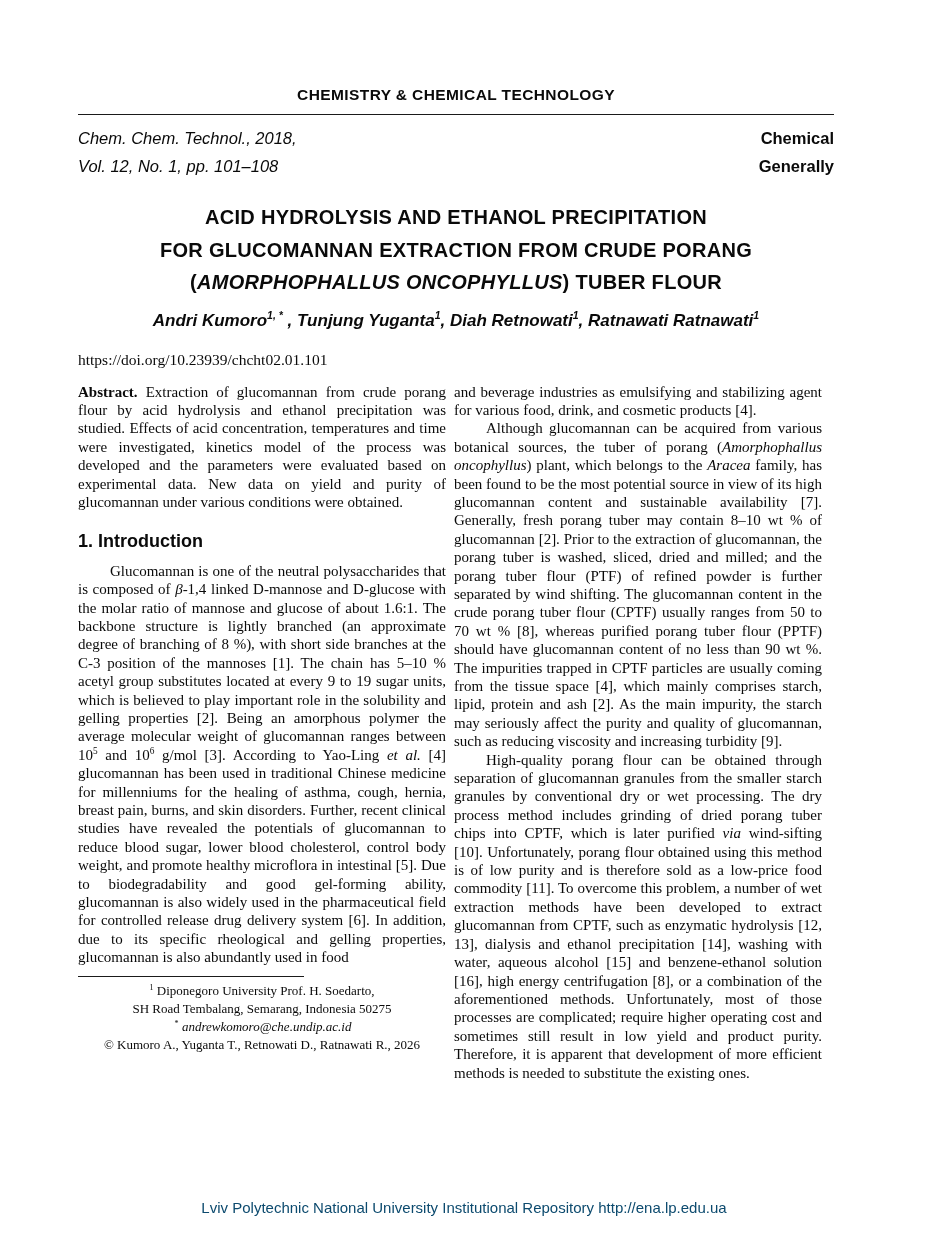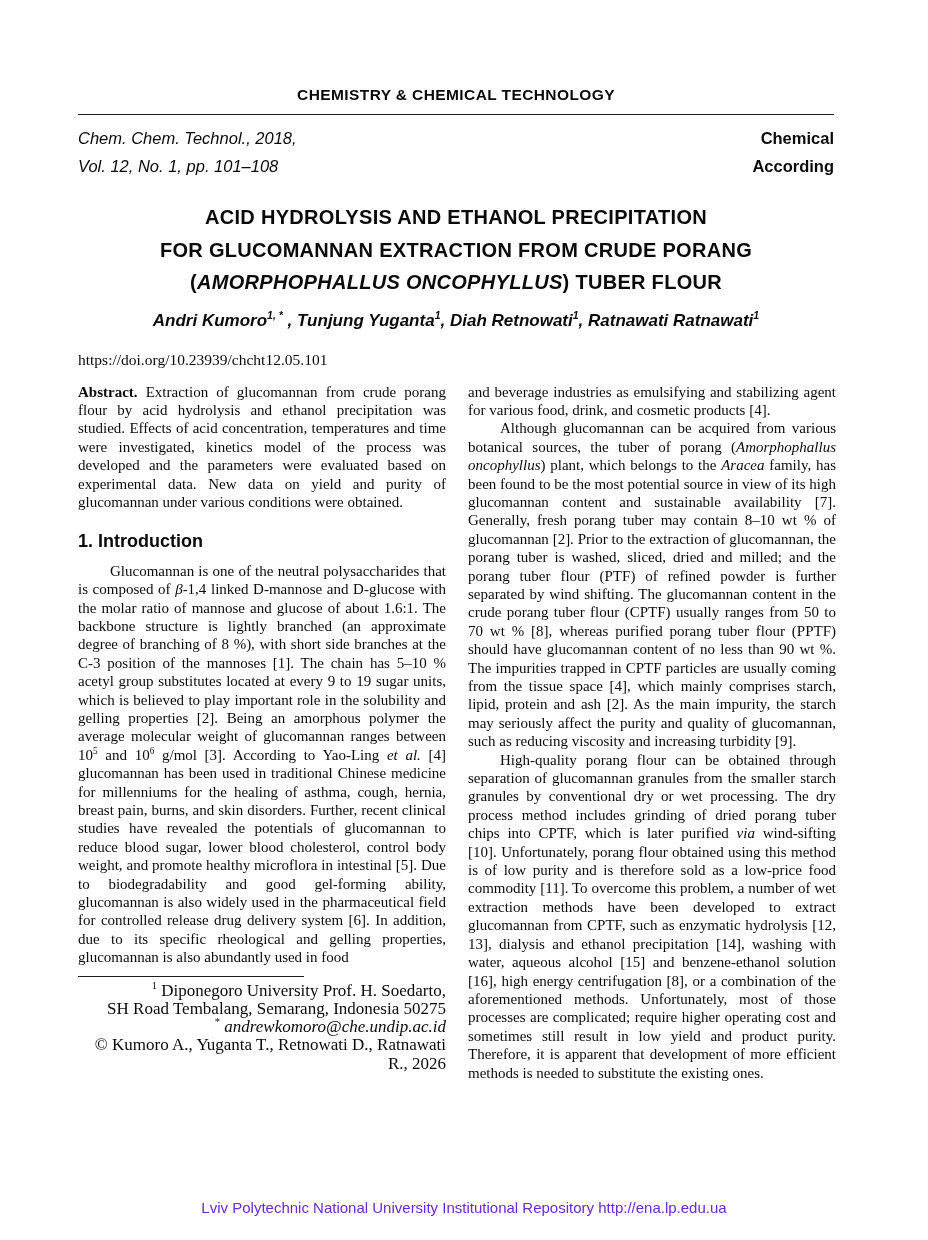--- a/index.html
+++ b/index.html
@@ -62,21 +62,21 @@
     font-family: "Liberation Sans", "DejaVu Sans", sans-serif;
     font-weight: bold;
     font-style: italic;
     font-size: 17px;
   }
 
   .doi { margin-top: 20px; font-size: 15.5px; }
 
   .columns {
     display: flex;
-    gap: 22px;
+    gap: 8px;
     margin-top: 14px;
   }
   .col {
     flex: 0 0 368px;
     width: 368px;
     font-size: 15px;
     line-height: 18.4px;
     text-align: justify;
   }
   .para { margin: 0; text-indent: 32px; }
@@ -85,40 +85,40 @@
   .section {
     font-family: "Liberation Sans", "DejaVu Sans", sans-serif;
     font-weight: bold;
     font-size: 18px;
     text-align: left;
     margin: 21px 0 11px 0;
   }
 
   .footnote {
     margin-top: 9px;
-    font-size: 17px;
+    font-size: 13px;
     line-height: 18.2px;
-    text-align: right;
+    text-align: center;
   }
   .fn-rule {
     width: 226px;
     border-top: 1.4px solid #1a1a1a;
     margin-bottom: 5px;
   }
   .fn-email-indent { padding-left: 2px; }
 
   .repo-footer {
     position: absolute;
     left: 0;
     right: 0;
     bottom: 24px;
     text-align: center;
     font-family: "Liberation Sans", "DejaVu Sans", sans-serif;
     font-size: 15px;
-    color: #6d28d9;
+    color: #0c4a6e;
   }
 
   .it { font-style: italic; }
   .bd { font-weight: bold; }
   .sp { vertical-align: super; font-size: 62%; line-height: 0; }
 </style>
 </head>
 <body>
 
 <div class="page">
@@ -126,33 +126,33 @@
   <div class="banner">CHEMISTRY &amp; CHEMICAL TECHNOLOGY</div>
   <hr class="top-rule">
 
   <div class="masthead">
     <div class="journal-info">
       <div>Chem. Chem. Technol., 2018,</div>
       <div>Vol. 12, No. 1, pp. 101–108</div>
     </div>
     <div class="brand">
       <div>Chemical</div>
-      <div>According</div>
+      <div>Generally</div>
     </div>
   </div>
 
   <h1 class="title">
     <span class="tline">ACID HYDROLYSIS AND ETHANOL PRECIPITATION</span>
     <span class="tline">FOR GLUCOMANNAN EXTRACTION FROM CRUDE PORANG</span>
     <span class="tline"><span>(</span><span class="it">AMORPHOPHALLUS ONCOPHYLLUS</span><span>) TUBER FLOUR</span></span>
   </h1>
 
   <div class="authors"><span>Andri Kumoro</span><span class="sp">1, *</span><span> , Tunjung Yuganta</span><span class="sp">1</span><span>, Diah Retnowati</span><span class="sp">1</span><span>, Ratnawati Ratnawati</span><span class="sp">1</span></div>
 
-  <div class="doi">https://doi.org/10.23939/chcht12.05.101</div>
+  <div class="doi">https://doi.org/10.23939/chcht02.01.101</div>
 
   <div class="columns">
 
     <div class="col">
       <p class="para no-indent gap-after"><span class="bd">Abstract.</span><span> Extraction of glucomannan from crude porang flour by acid hydrolysis and ethanol precipitation was studied. Effects of acid concentration, temperatures and time were investigated, kinetics model of the process was developed and the parameters were evaluated based on experimental data. New data on yield and purity of glucomannan under various conditions were obtained.</span></p>
       <h2 class="section">1. Introduction</h2>
       <p class="para"><span>Glucomannan is one of the neutral polysaccharides that is composed of </span><span class="it">β</span><span>-1,4 linked D-mannose and D-glucose with the molar ratio of mannose and glucose of about 1.6:1. The backbone structure is lightly branched (an approximate degree of branching of 8 %), with short side branches at the C-3 position of the mannoses [1]. The chain has 5–10 % acetyl group substitutes located at every 9 to 19 sugar units, which is believed to play important role in the solubility and gelling properties [2]. Being an amorphous polymer the average molecular weight of glucomannan ranges between 10</span><span class="sp">5</span><span> and 10</span><span class="sp">6</span><span> g/mol [3]. According to Yao-Ling </span><span class="it">et al.</span><span> [4] glucomannan has been used in traditional Chinese medicine for millenniums for the healing of asthma, cough, hernia, breast pain, burns, and skin disorders. Further, recent clinical studies have revealed the potentials of glucomannan to reduce blood sugar, lower blood cholesterol, control body weight, and promote healthy microflora in intestinal [5]. Due to biodegradability and good gel-forming ability, glucomannan is also widely used in the pharmaceutical field for controlled release drug delivery system [6]. In addition, due to its specific rheological and gelling properties, glucomannan is also abundantly used in food</span></p>
       <div class="footnote">
         <div class="fn-rule"></div>
         <div><span class="sp">1</span><span> Diponegoro University Prof. H. Soedarto,</span></div>

